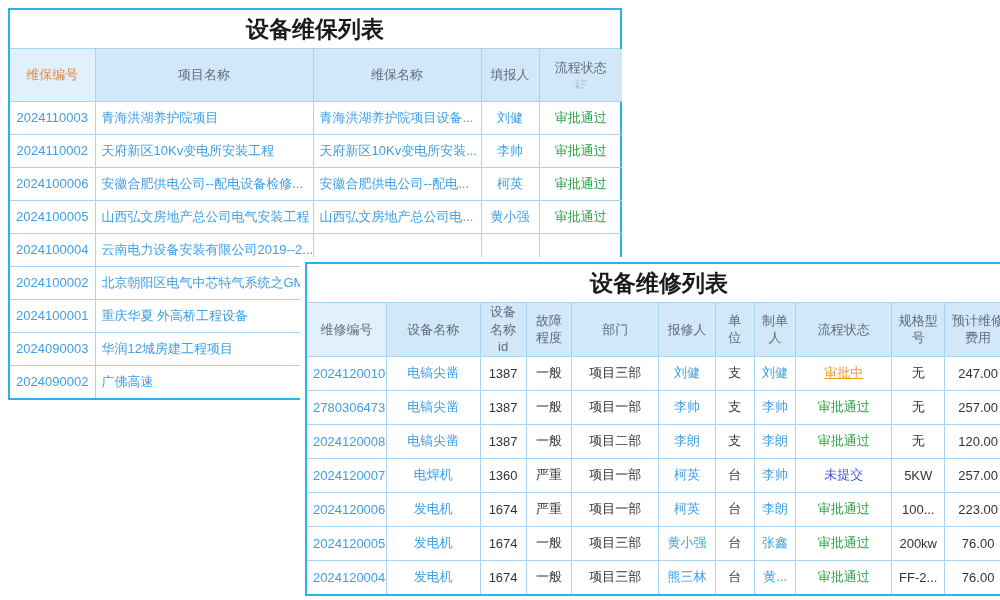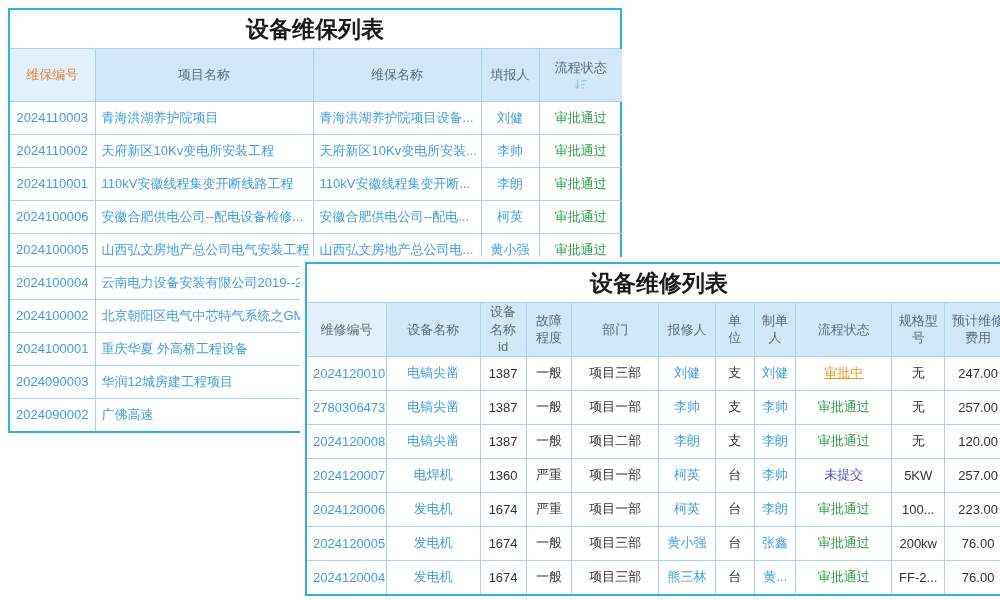--- a/index.html
+++ b/index.html
@@ -91,27 +91,20 @@
           <td style="color: rgb(43, 162, 69);">审批通过</td>
         </tr>
         <tr>
           <td class="c-blue">2024110002</td>
           <td class="c-blue ta-left">天府新区10Kv变电所安装工程</td>
           <td class="c-blue ta-left">天府新区10Kv变电所安装...</td>
           <td class="c-blue">李帅</td>
           <td style="color: rgb(43, 162, 69);">审批通过</td>
         </tr>
         <tr>
-          <td class="c-blue">2024110001</td>
-          <td class="c-blue ta-left">110kV安徽线程集变开断线路工程</td>
-          <td class="c-blue ta-left">110kV安徽线程集变开断...</td>
-          <td class="c-blue">李朗</td>
-          <td style="color: rgb(43, 162, 69);">审批通过</td>
-        </tr>
-        <tr>
           <td class="c-blue">2024100006</td>
           <td class="c-blue ta-left">安徽合肥供电公司--配电设备检修...</td>
           <td class="c-blue ta-left">安徽合肥供电公司--配电...</td>
           <td class="c-blue">柯英</td>
           <td style="color: rgb(43, 162, 69);">审批通过</td>
         </tr>
         <tr>
           <td class="c-blue">2024100005</td>
           <td class="c-blue ta-left">山西弘文房地产总公司电气安装工程</td>
           <td class="c-blue ta-left">山西弘文房地产总公司电...</td>

